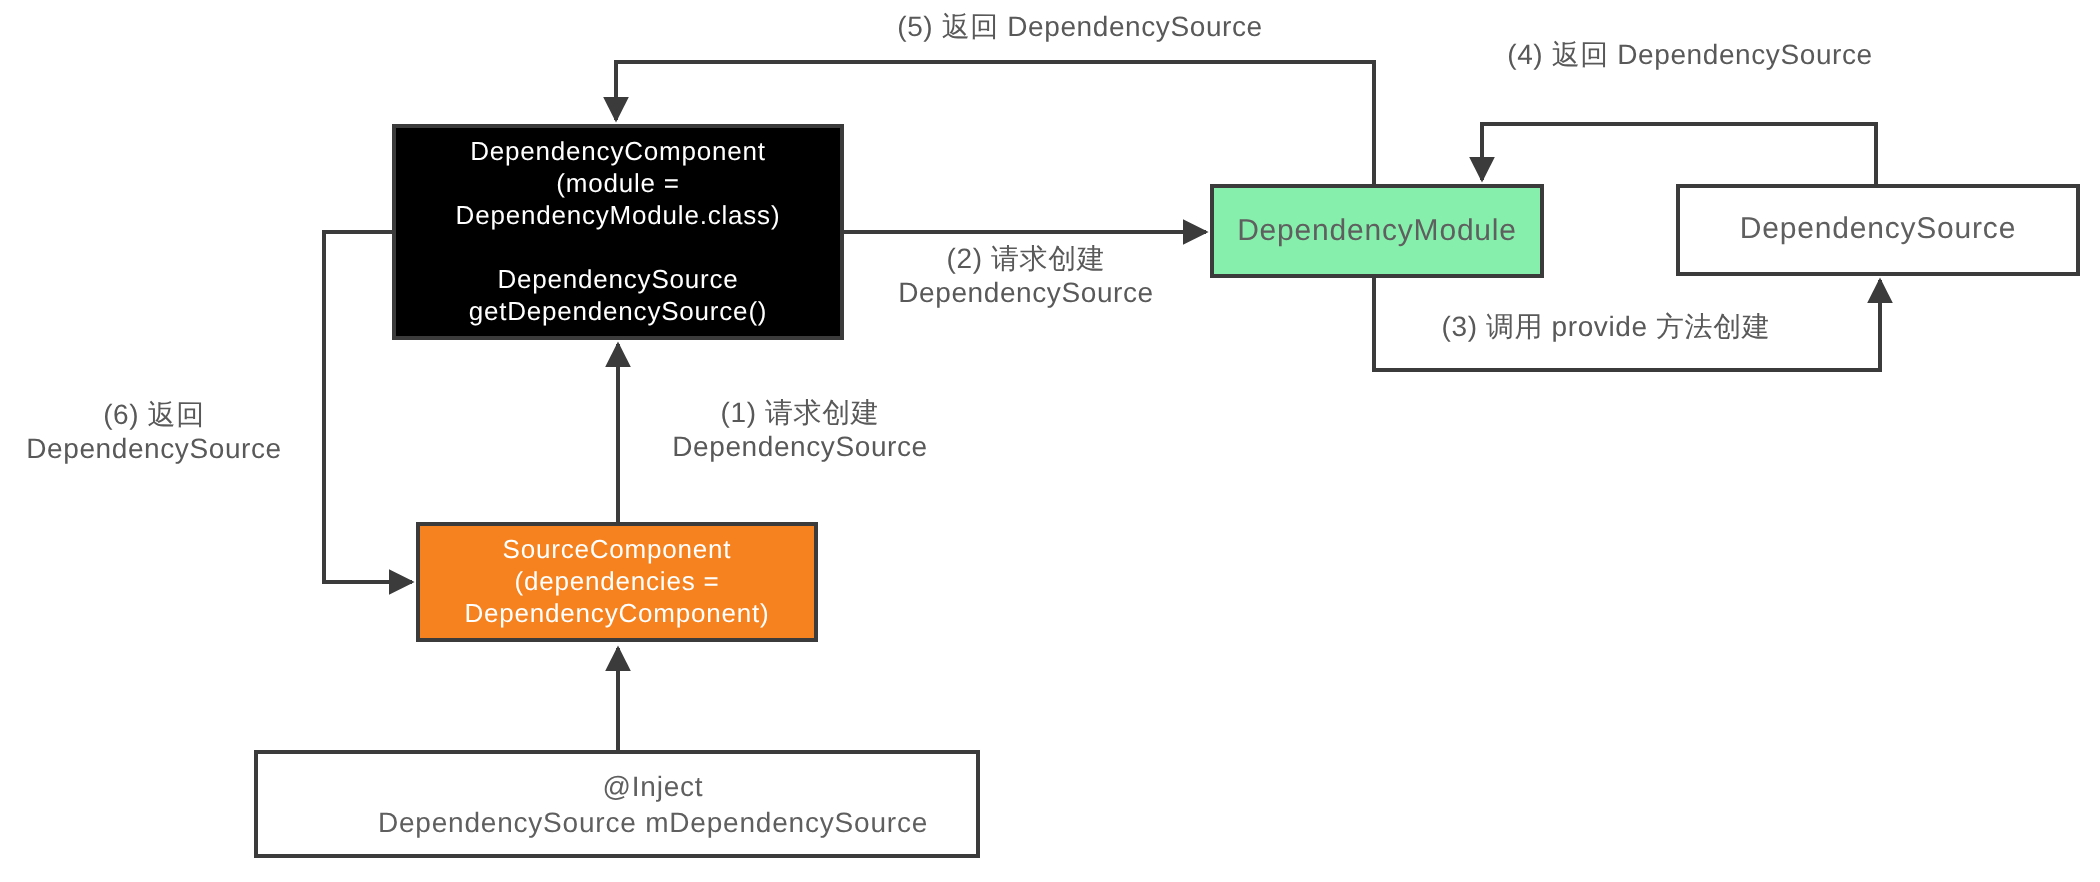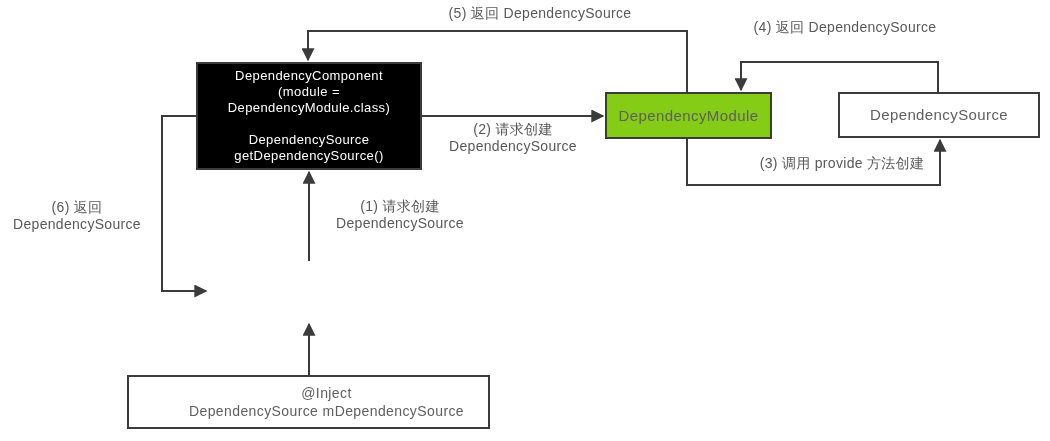--- a/index.html
+++ b/index.html
@@ -42,21 +42,21 @@
     font-size: 13px;
   }
   .node-source-component {
     left: 208px; top: 261px; width: 201px; height: 60px;
     background: #f6821f;
     color: #ffffff;
     font-size: 13px;
   }
   .node-module {
     left: 605px; top: 92px; width: 167px; height: 47px;
-    background: #84cc16;
+    background: #86efac;
     color: #5f5f5f;
     font-size: 15px;
   }
   .node-dep-source {
     left: 838px; top: 92px; width: 202px; height: 46px;
     background: #ffffff;
     color: #5f5f5f;
     font-size: 15px;
   }
   .node-inject {
@@ -73,21 +73,21 @@
     text-align: center;
     white-space: pre-line;
     color: #595959;
     font-size: 14px;
     line-height: 17px;
     letter-spacing: 0.3px;
   }
   .label-step5 { left: 540px; top: 5px; }
   .label-step4 { left: 845px; top: 19px; }
   .label-step2 { left: 513px; top: 121px; }
-  .label-step3 { left: 803px; top: 155px; margin-left: 39px; }
+  .label-step3 { left: 803px; top: 155px; }
   .label-step1 { left: 400px; top: 198px; }
   .label-step6 { left: 77px;  top: 199px; }
 </style>
 </head>
 <body>
 
 <div class="canvas">
 
   <svg class="arrows-layer" viewBox="0 0 1050 441" xmlns="http://www.w3.org/2000/svg">
     <defs>
@@ -111,20 +111,23 @@
     <path d="M 309 375 L 309 324" fill="none" stroke="#3b3b3b" stroke-width="2" marker-end="url(#ah)"></path>
   </svg>
 
   <div class="node node-component">DependencyComponent
 (module =
 DependencyModule.class)
 
 DependencySource
 getDependencySource()</div>
 
+  <div class="node node-source-component">SourceComponent
+(dependencies =
+DependencyComponent)</div>
 
   <div class="node node-module">DependencyModule</div>
 
   <div class="node node-dep-source">DependencySource</div>
 
   <div class="node node-inject">@Inject
 DependencySource mDependencySource</div>
 
   <div class="edge-label label-step1">(1) 请求创建
 DependencySource</div>

